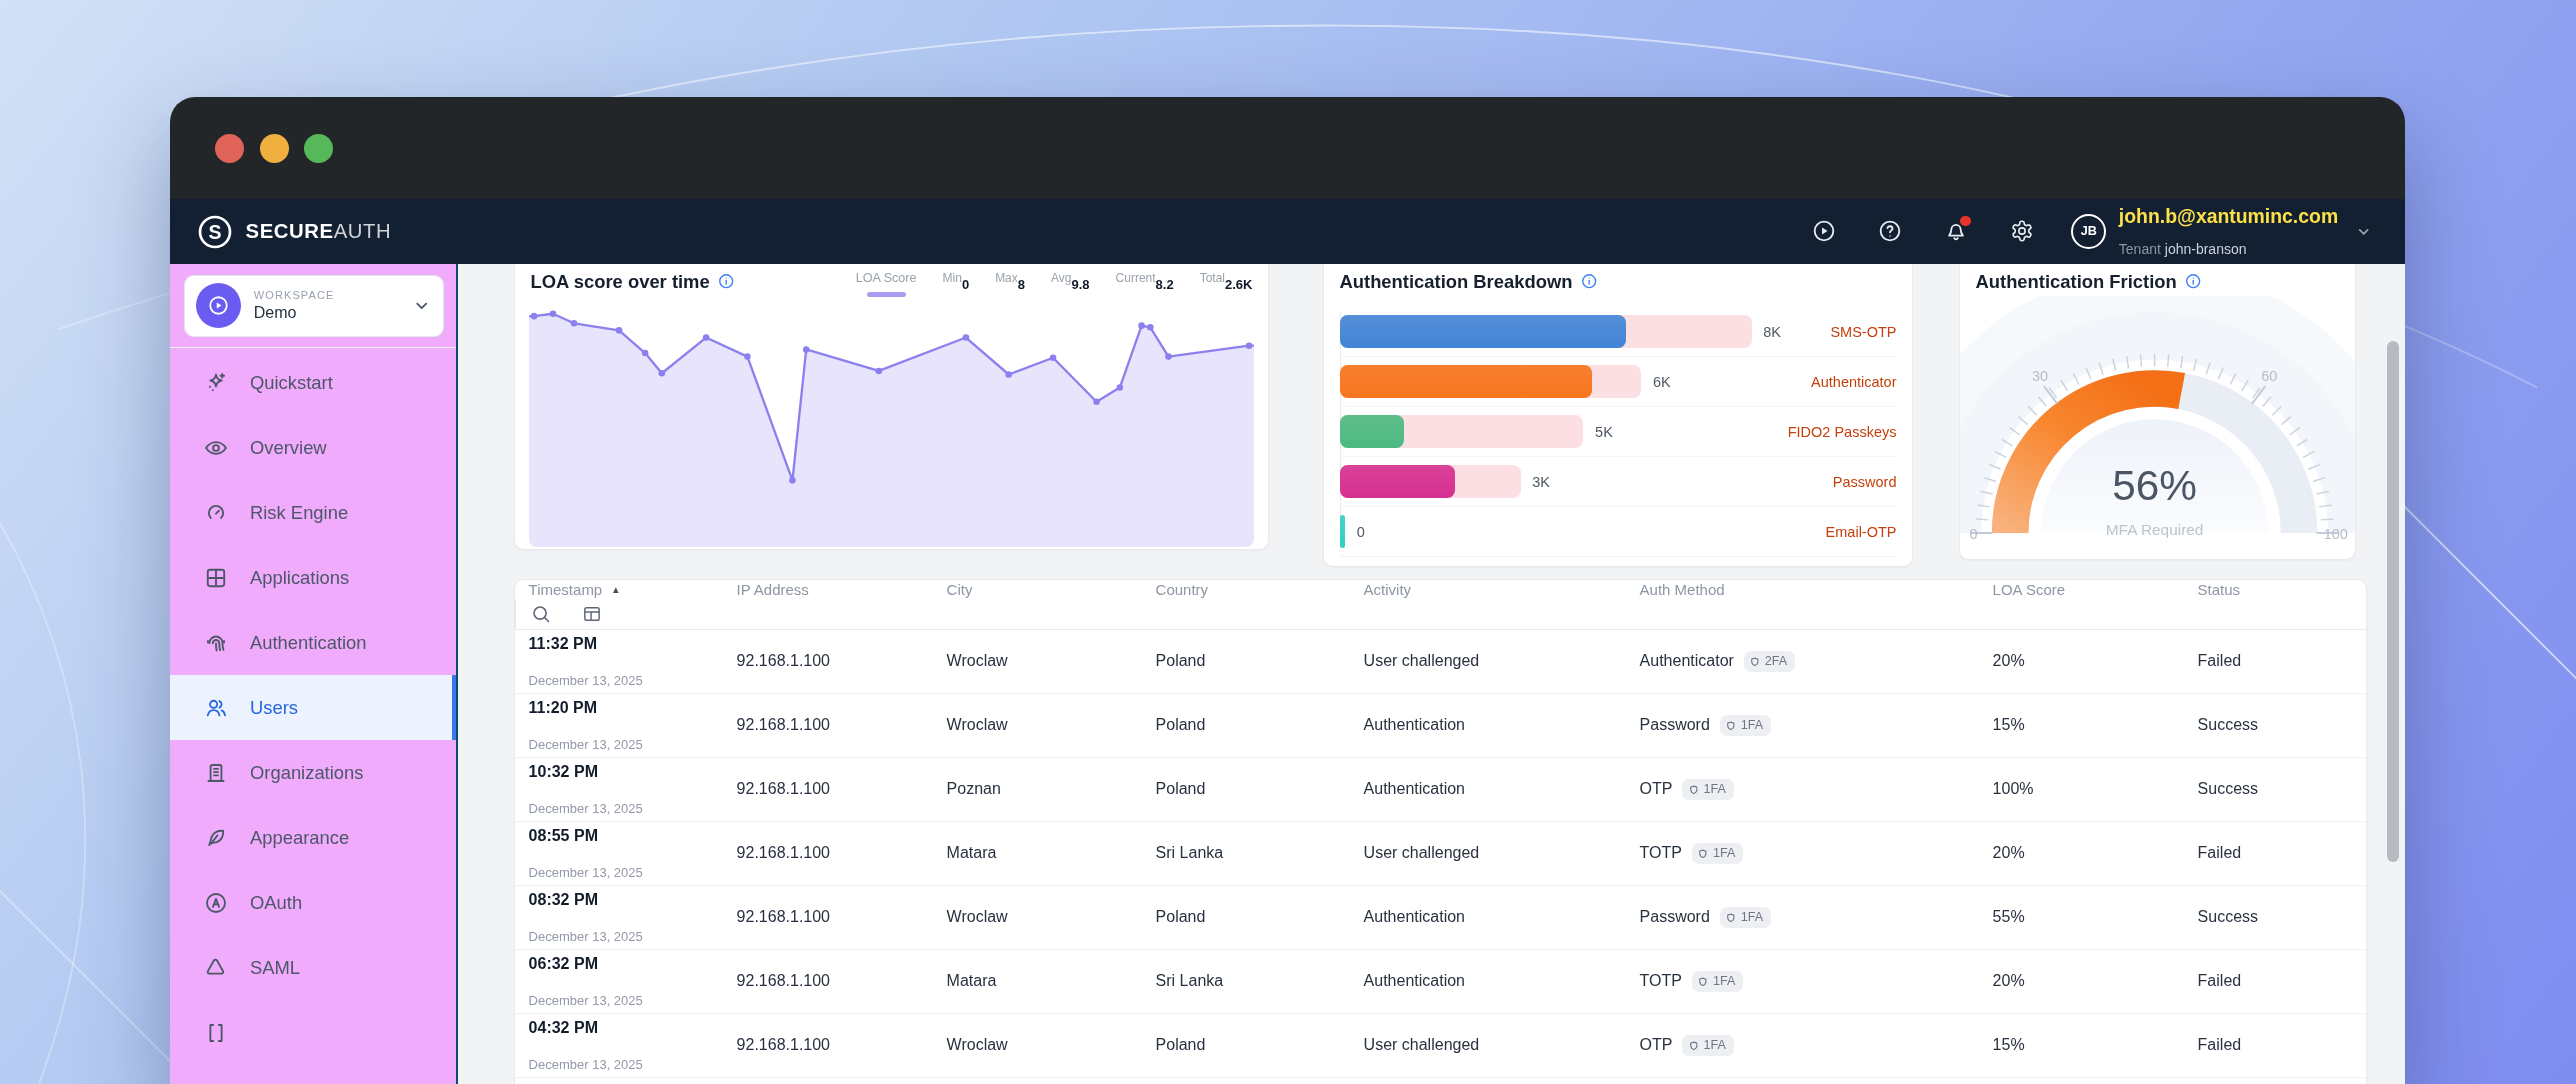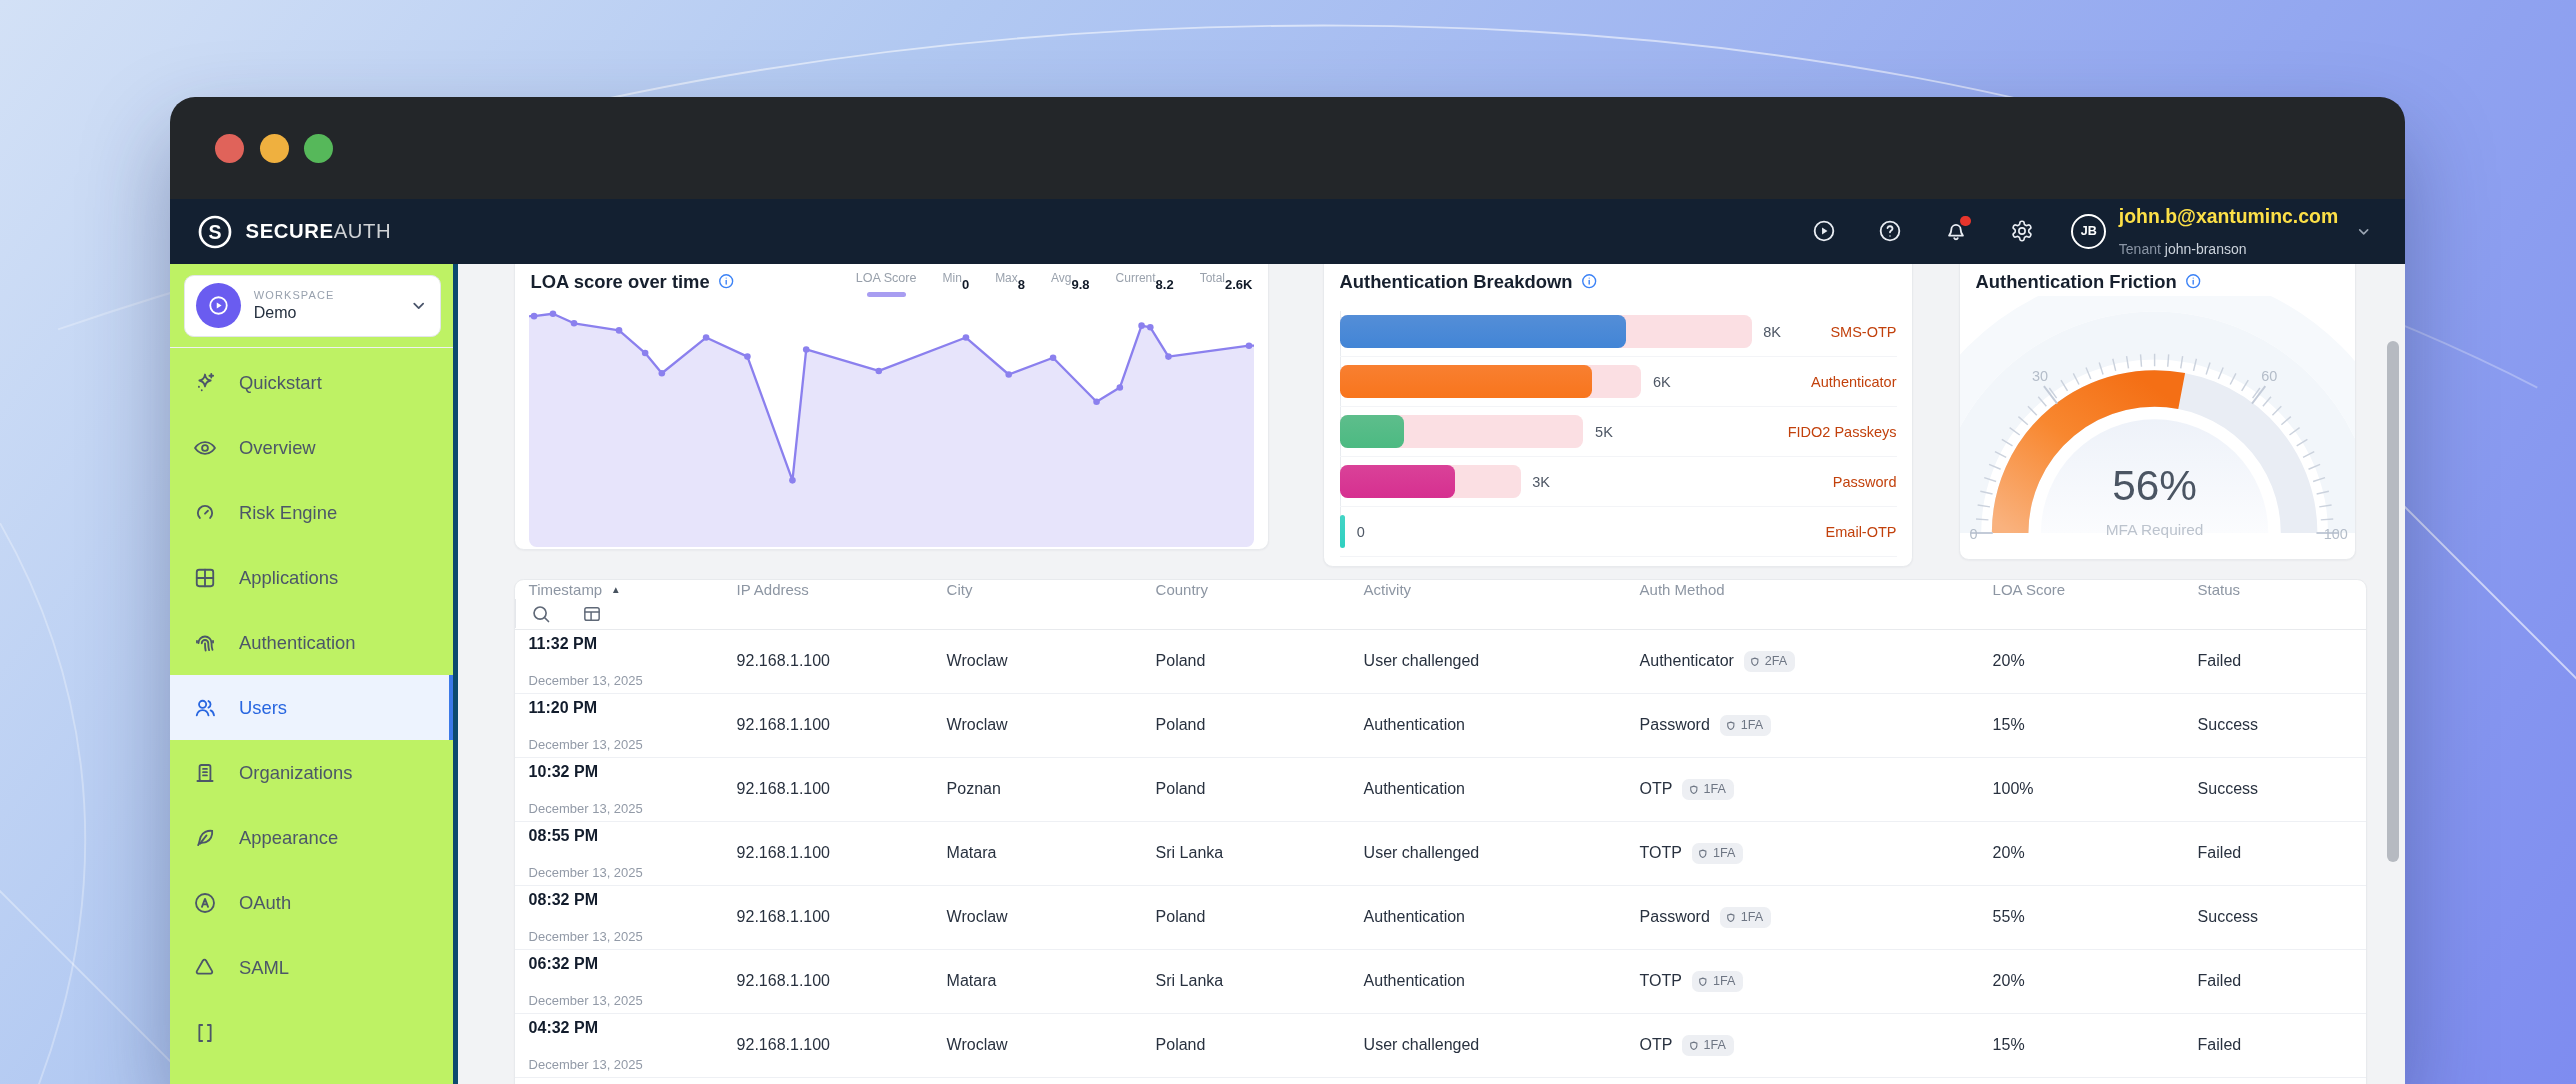--- a/index.html
+++ b/index.html
@@ -29,33 +29,33 @@
   .avatar{width:35px;height:35px;border-radius:50%;border:2.4px solid #fff;color:#fff;
     display:flex;align-items:center;justify-content:center;font-size:12.6px;font-weight:700;box-sizing:border-box}
   .uinfo{display:flex;flex-direction:column;line-height:1.2}
   .email{font-size:19.4px;font-weight:700;color:#fde047}
   .tenant{font-size:14px;color:#8a95a5;margin-top:13px}
   .tenant b{font-weight:400;color:#ccd3dc}
   .chev{width:17.4px;height:17.4px;color:#9aa4b2;margin-left:3.9px}
   .chev svg{width:17.4px;height:17.4px}
   
   .content{display:flex;height:821px;background:#f2f3f5;position:relative}
-  .sidebar{width:288px;background:#bef264;border-right:5px solid #0c4a6e;flex:none;box-sizing:border-box}
+  .sidebar{width:288px;background:#f0abfc;border-right:2px solid #0c4a6e;flex:none;box-sizing:border-box}
   .ws-card{margin:10.7px 11.6px 0 13.6px;height:62px;border:1px solid #e3e6ea;border-radius:9.7px;
     display:flex;align-items:center;gap:12.6px;padding:0 11.6px;box-sizing:border-box;cursor:pointer;background:#fff}
   .ws-icon{width:45px;height:45px;border-radius:50%;background:#6a5cf0;display:flex;align-items:center;justify-content:center;color:#fff;flex:none}
   .ws-icon svg{width:23px;height:23px}
   .ws-text{display:flex;flex-direction:column;line-height:1.25}
   .ws-eyebrow{font-size:11px;letter-spacing:1.1px;color:#98a1ae}
   .ws-name{font-size:16px;color:#25303f}
   .ws-chev{margin-left:auto;width:19.4px;height:19.4px;color:#49546a}
   .ws-chev svg{width:19.4px;height:19.4px}
   .ws-divider{border-bottom:1px solid #eef0f2;margin-top:10.7px}
   .nav{padding-top:1.9px}
-  .nav-item{height:65px;display:flex;align-items:center;gap:21px;padding-left:22px;
+  .nav-item{height:65px;display:flex;align-items:center;gap:21px;padding-left:33px;
     font-size:18.4px;color:#4c5768;position:relative;cursor:pointer}
   .nav-item svg{width:26px;height:26px;flex:none}
   .nav-item.active{background:#edf3fe;color:#2866e0}
   .nav-item.active::after{content:'';position:absolute;right:0;top:0;bottom:0;width:3.9px;background:#3c79e8}
   .main{flex:1;position:relative;padding-left:56px;overflow:hidden}
   .cards-row{display:flex;margin-top:-9.7px}
   .card{background:#fff;border:1px solid #e8eaed;border-radius:9.7px;box-sizing:border-box;
     box-shadow:0 1px 1.9px rgba(16,24,40,.04);overflow:hidden}
   .card-loa{width:755px;height:296px}
   .card-bd{width:590px;height:313px;margin-left:54px}

